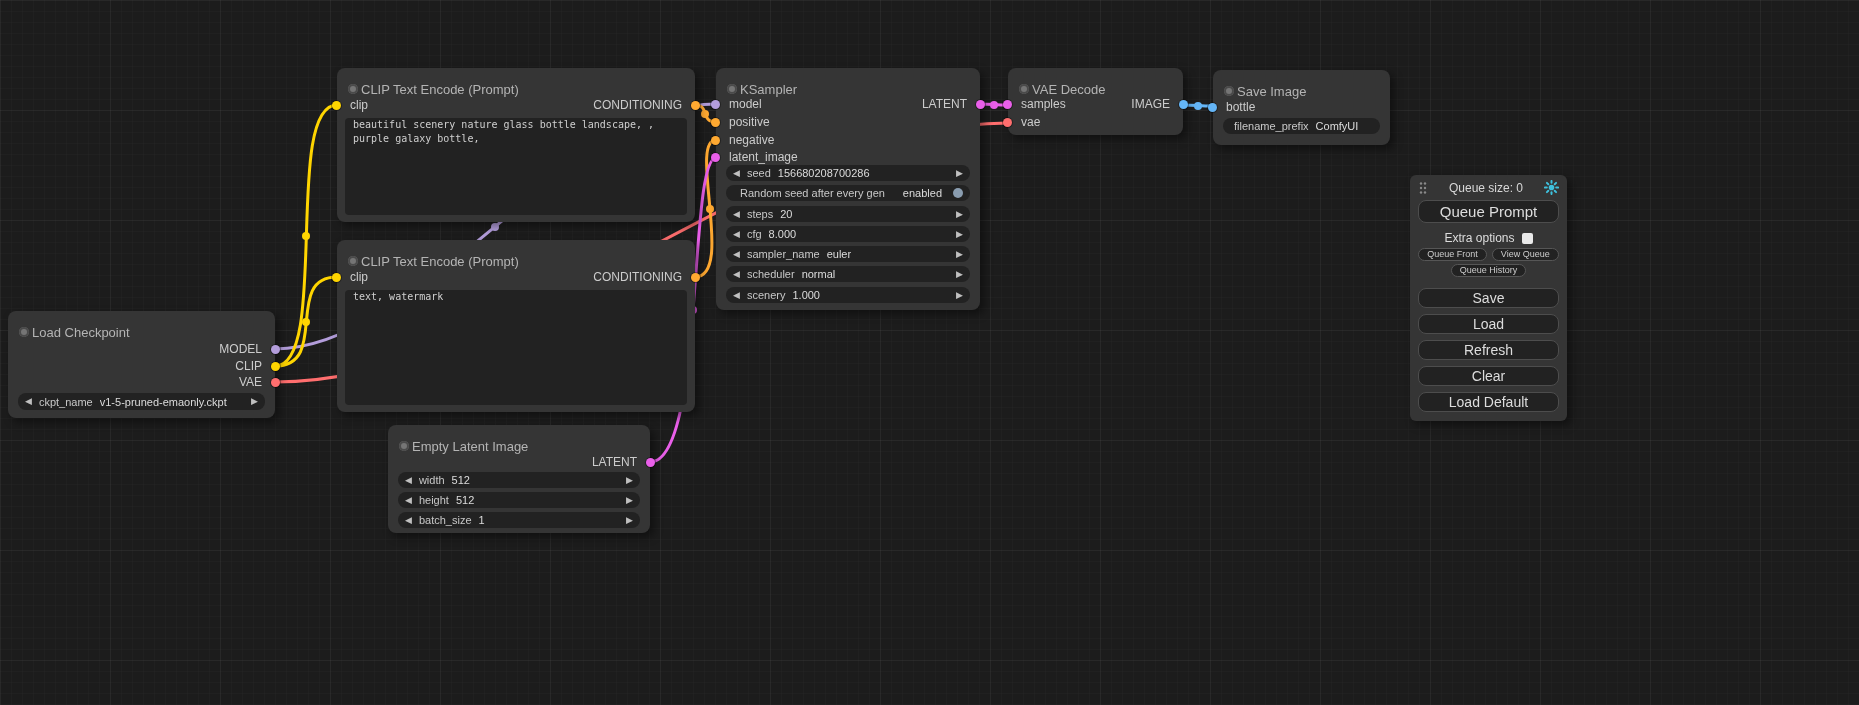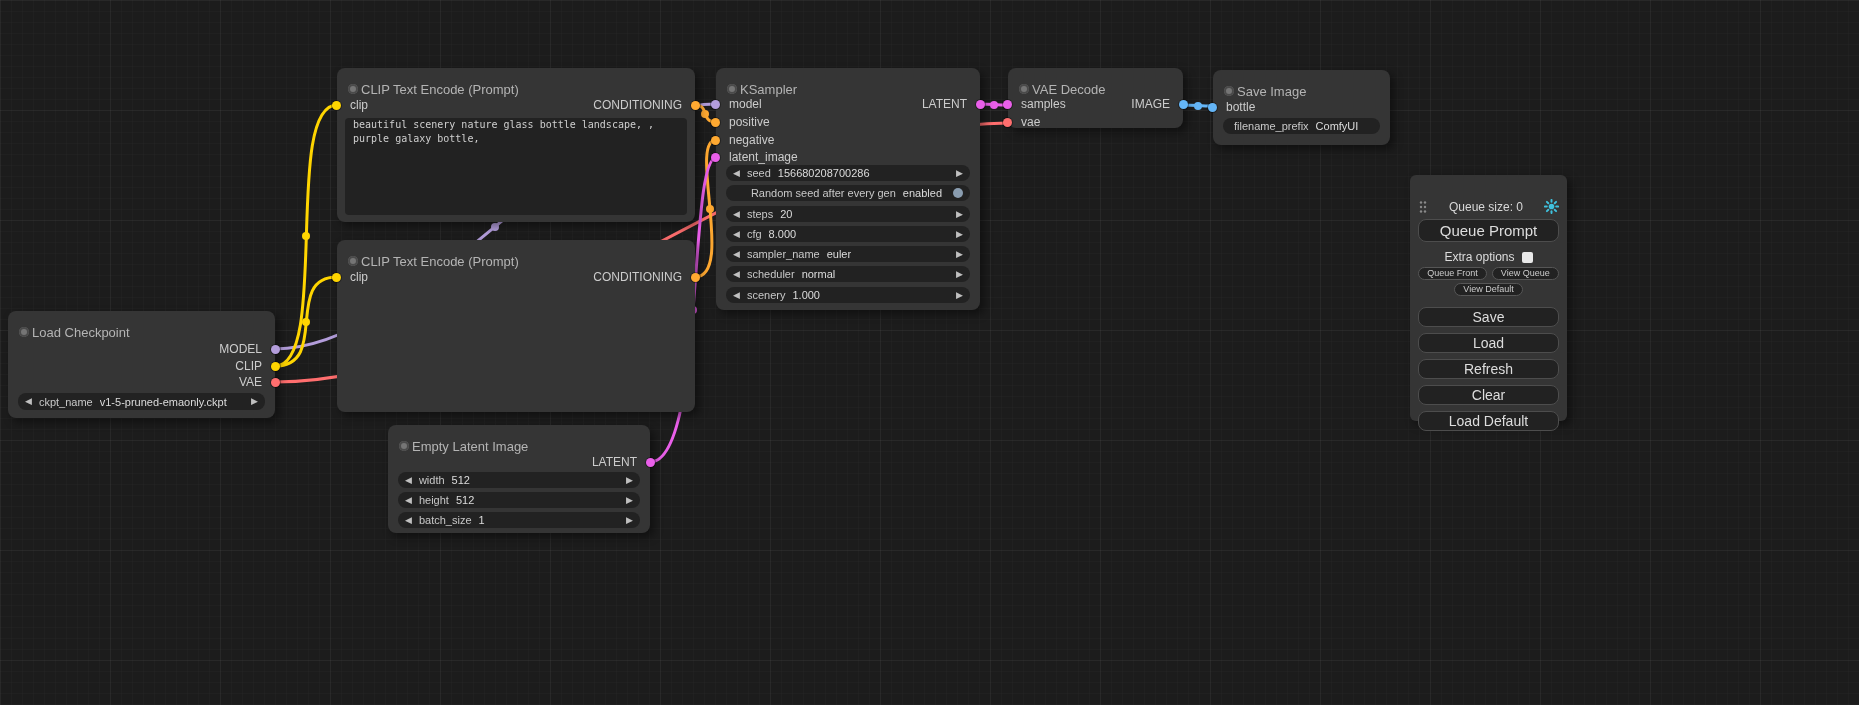--- a/index.html
+++ b/index.html
@@ -42,37 +42,37 @@
     position:absolute; left:10px; right:10px; height:16px;
     background:#222222; border-radius:8px;
     display:flex; align-items:center; padding:0 7px;
     font-size:11px; color:#c8c8c8; box-sizing:border-box; white-space:nowrap;
   }
   .widget .arrow { font-size:9px; color:#c0c0c0; line-height:1; flex:0 0 auto; }
   .widget .wlabel { margin-left:7px; flex:0 0 auto; }
   .widget .wvalue { flex:1 1 auto; text-align:left; margin:0 7px; color:#dcdcdc; overflow:hidden; }
   .widget.no-arrows .wlabel { margin-left:4px; }
   .widget.no-arrows .wvalue { margin-right:4px; }
-  .widget.toggle .wlabel { flex:1 1 auto; text-align:right; }
+  .widget.toggle .wlabel { flex:1 1 auto; text-align:left; }
   .toggle-dot { width:10px; height:10px; border-radius:50%; flex:0 0 auto; margin-left:4px; }
 
   .prompt-box {
     position:absolute; left:8px; right:8px; background:#222222; border-radius:4px;
     padding:0 8px; box-sizing:border-box; overflow:hidden;
     font-family:"DejaVu Sans Mono", monospace; font-size:10px; line-height:1.4;
     color:#cfcfcf; white-space:pre-wrap; word-break:break-word;
   }
 
   .queue-panel {
     position:absolute; left:1410px; top:175px; width:157px; height:246px;
     background:#353535; border-radius:6px; box-shadow:4px 4px 10px rgba(0,0,0,0.45);
     padding:5px 8px; box-sizing:border-box; color:#dddddd;
     display:flex; flex-direction:column;
   }
-  .qp-header { display:flex; align-items:center; height:18px; margin-bottom:5px;margin-top:19px; }
+  .qp-header { display:flex; align-items:center; height:18px; margin-bottom:5px; }
   .qp-header .qsize { flex:1 1 auto; text-align:center; font-size:12px; color:#d8d8d8; }
   .qp-btn {
     display:block; width:100%; box-sizing:border-box;
     background:#222222; border:1px solid #4d4d4d; border-radius:8px;
     color:#dddddd; font-size:14px; font-family:"Liberation Sans", sans-serif;
     height:20px; line-height:18px; padding:0; margin:0 0 6px 0; cursor:pointer; text-align:center;
   }
   .qp-btn.big { height:23px; line-height:21px; font-size:15px; margin-bottom:8px; }
   .extra-row {
     display:flex; align-items:center; justify-content:center; gap:7px;
@@ -148,20 +148,21 @@
 
   <div class="node" style="left:337px;top:240px;width:358px;height:172px">
     <div class="node-title">
       <span class="collapse-dot"></span>
       <span>CLIP Text Encode (Prompt)</span>
     </div>
     <span class="pdot in" style="top: 33px; background: rgb(255, 213, 0);"></span>
     <span class="plabel in" style="top:30px">clip</span>
     <span class="plabel out" style="top:30px">CONDITIONING</span>
     <span class="pdot out" style="top: 33px; background: rgb(255, 169, 49);"></span>
+    <div class="prompt-box" style="top:50px;height:115px">text, watermark</div>
   </div>
 
   <div class="node" style="left:388px;top:425px;width:262px;height:108px">
     <div class="node-title">
       <span class="collapse-dot"></span>
       <span>Empty Latent Image</span>
     </div>
     <span class="plabel out" style="top:30px">LATENT</span>
     <span class="pdot out" style="top: 33px; background: rgb(233, 95, 233);"></span>
     <div class="widget" style="top:47px">
@@ -236,21 +237,21 @@
       <span class="arrow">▶</span>
     </div>
     <div class="widget" style="top:219px">
       <span class="arrow">◀</span>
       <span class="wlabel">scenery</span>
       <span class="wvalue">1.000</span>
       <span class="arrow">▶</span>
     </div>
   </div>
 
-  <div class="node" style="left:1008px;top:68px;width:175px;height:60px">
+  <div class="node" style="left:1008px;top:68px;width:175px;height:67px">
     <div class="node-title">
       <span class="collapse-dot"></span>
       <span>VAE Decode</span>
     </div>
     <span class="pdot in" style="top: 32px; background: rgb(233, 95, 233);"></span>
     <span class="plabel in" style="top:29px">samples</span>
     <span class="plabel out" style="top:29px">IMAGE</span>
     <span class="pdot out" style="top: 32px; background: rgb(100, 181, 246);"></span>
     <span class="pdot in" style="top: 50px; background: rgb(255, 110, 110);"></span>
     <span class="plabel in" style="top:47px">vae</span>
@@ -299,21 +300,21 @@
     <button class="qp-btn big">Queue Prompt</button>
     <div class="extra-row">
       <span>Extra options</span>
       <span class="checkbox"></span>
     </div>
     <div class="small-row">
       <button class="qp-small">Queue Front</button>
       <button class="qp-small">View Queue</button>
     </div>
     <div class="small-row last">
-      <button class="qp-small">View Default</button>
+      <button class="qp-small">Queue History</button>
     </div>
     <button class="qp-btn">Save</button>
     <button class="qp-btn">Load</button>
     <button class="qp-btn">Refresh</button>
     <button class="qp-btn">Clear</button>
     <button class="qp-btn">Load Default</button>
   </div>
 
 </div>
 

